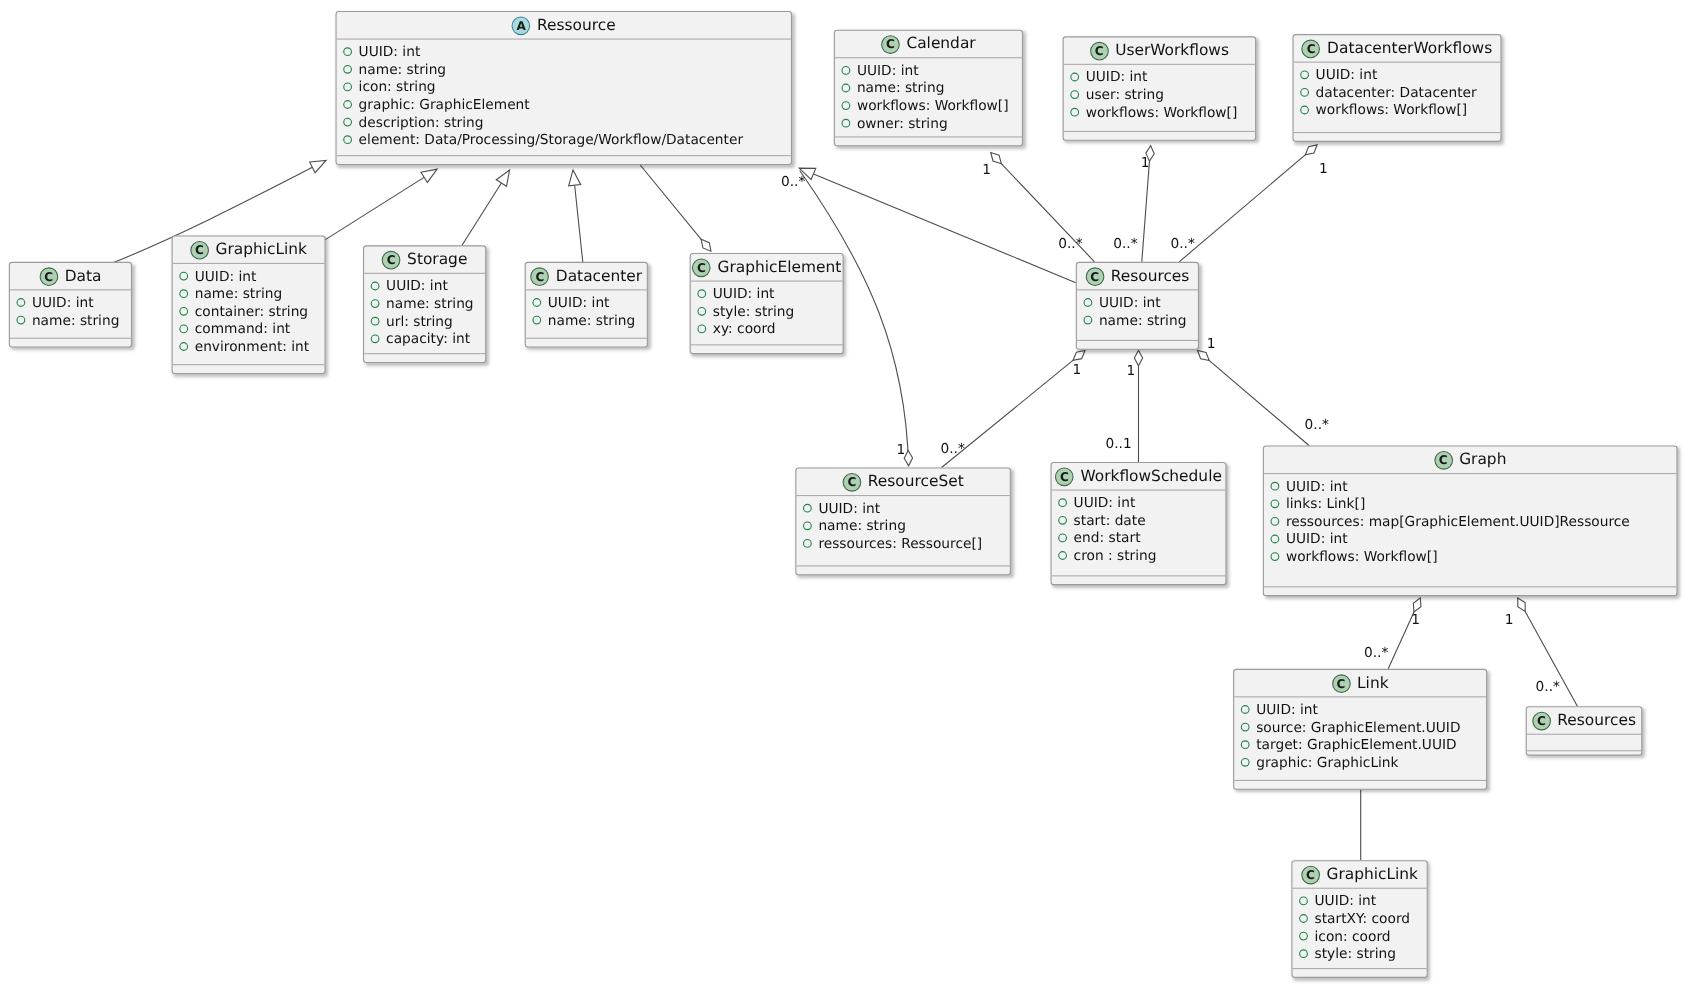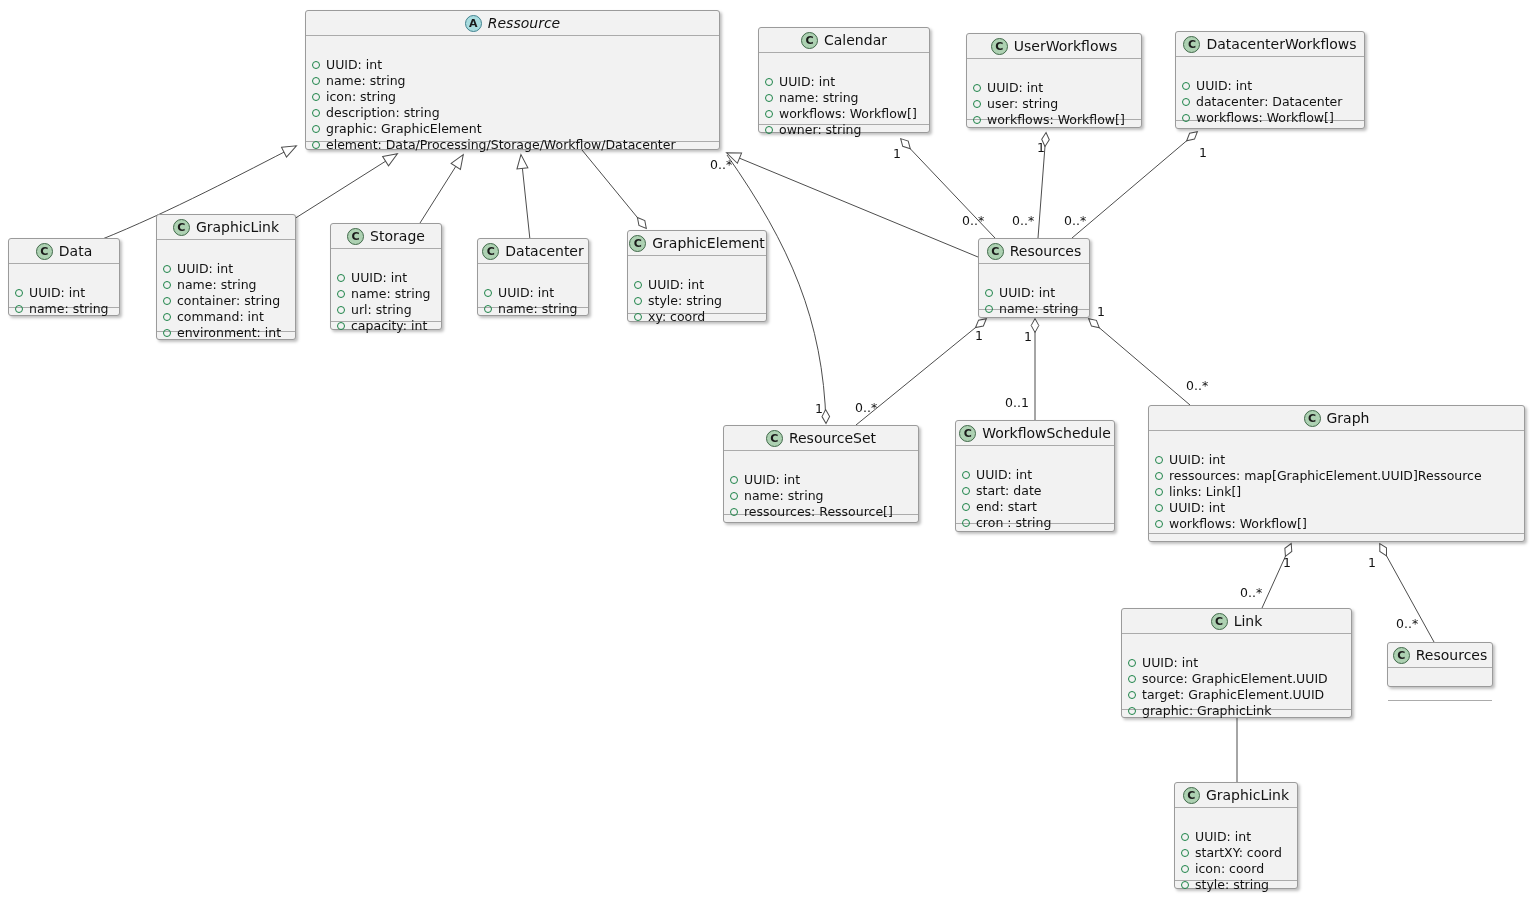--- a/index.html
+++ b/index.html
@@ -9,27 +9,27 @@
   }
   #edges{position:absolute;left:0;top:0;width:1531px;height:900px;pointer-events:none;}
   .uml-class{
     position:absolute;background:#F2F2F2;border:1px solid #9B9B9B;border-radius:3px;
     box-shadow:2px 2px 3px rgba(0,0,0,0.25);display:flex;flex-direction:column;box-sizing:border-box;
   }
   .uml-title{
     display:flex;align-items:center;justify-content:center;gap:6px;
     border-bottom:1px solid #ABABAB;padding:3px 6px;font-size:14px;color:#121212;min-height:18px;
   }
-  .uml-class.abstract .cname{font-style:italic;}
+  .uml-class.abstract .cname{}
   .circ{
     width:17px;height:17px;border-radius:50%;flex:0 0 17px;display:flex;align-items:center;justify-content:center;
     font-size:11px;font-weight:bold;color:#1a1a1a;background:#ADD1B2;border:1px solid #41694a;box-sizing:border-box;
   }
   .uml-class.abstract .circ{background:#A9DCDF;border-color:#41828f;}
-  .attrs{flex:1;padding:3px 6px 7px 6px;border-bottom:1px solid #ABABAB;min-height:4px;margin-top:18px;}
+  .attrs{flex:1;padding:3px 6px 7px 6px;border-bottom:1px solid #ABABAB;min-height:4px;}
   .attr{display:flex;align-items:center;gap:6px;font-size:12.5px;line-height:16px;color:#121212;white-space:nowrap;}
   .dot{width:6px;height:6px;border-radius:50%;border:1.5px solid #1E8449;flex:0 0 6px;box-sizing:content-box;background:transparent;}
   .uml-footer{height:7px;}
   .mult{position:absolute;font-size:12.5px;color:#121212;line-height:13px;}
 </style>
 </head>
 <body>
 
 <svg id="edges" xmlns="http://www.w3.org/2000/svg">
   <defs>
@@ -95,28 +95,28 @@
     <div class="attr">
         <span class="dot"></span>
         <span>name: string</span>
       </div>
     <div class="attr">
         <span class="dot"></span>
         <span>icon: string</span>
       </div>
     <div class="attr">
         <span class="dot"></span>
+        <span>graphic: GraphicElement</span>
+      </div>
+    <div class="attr">
+        <span class="dot"></span>
         <span>description: string</span>
       </div>
     <div class="attr">
         <span class="dot"></span>
-        <span>graphic: GraphicElement</span>
-      </div>
-    <div class="attr">
-        <span class="dot"></span>
         <span>element: Data/Processing/Storage/Workflow/Datacenter</span>
       </div>
   </div>
   <div class="uml-footer"></div>
 </div>
 
 <div class="uml-class" style="left:758px;top:27px;width:172px;height:106px">
   <div class="uml-title">
     <span class="circ">C</span>
     <span class="cname">Calendar</span>
@@ -371,28 +371,28 @@
     <span class="circ">C</span>
     <span class="cname">Graph</span>
   </div>
   <div class="attrs">
     <div class="attr">
         <span class="dot"></span>
         <span>UUID: int</span>
       </div>
     <div class="attr">
         <span class="dot"></span>
+        <span>links: Link[]</span>
+      </div>
+    <div class="attr">
+        <span class="dot"></span>
         <span>ressources: map[GraphicElement.UUID]Ressource</span>
       </div>
     <div class="attr">
         <span class="dot"></span>
-        <span>links: Link[]</span>
-      </div>
-    <div class="attr">
-        <span class="dot"></span>
         <span>UUID: int</span>
       </div>
     <div class="attr">
         <span class="dot"></span>
         <span>workflows: Workflow[]</span>
       </div>
   </div>
   <div class="uml-footer"></div>
 </div>
 

